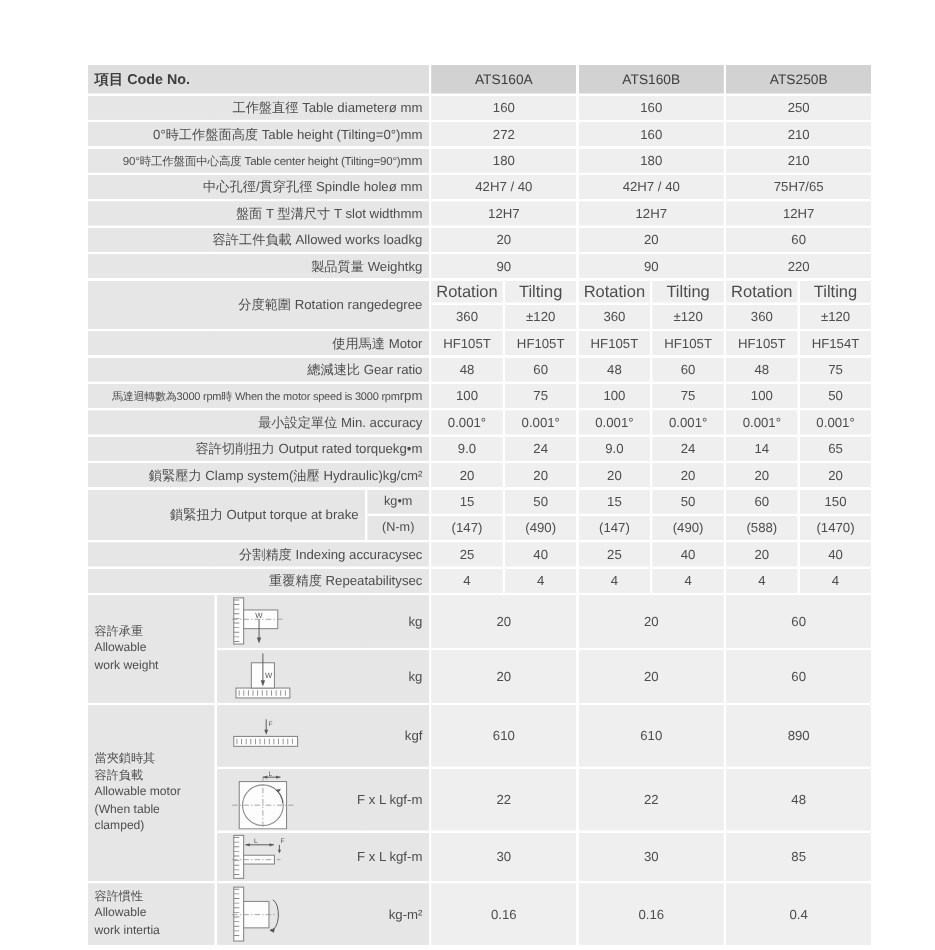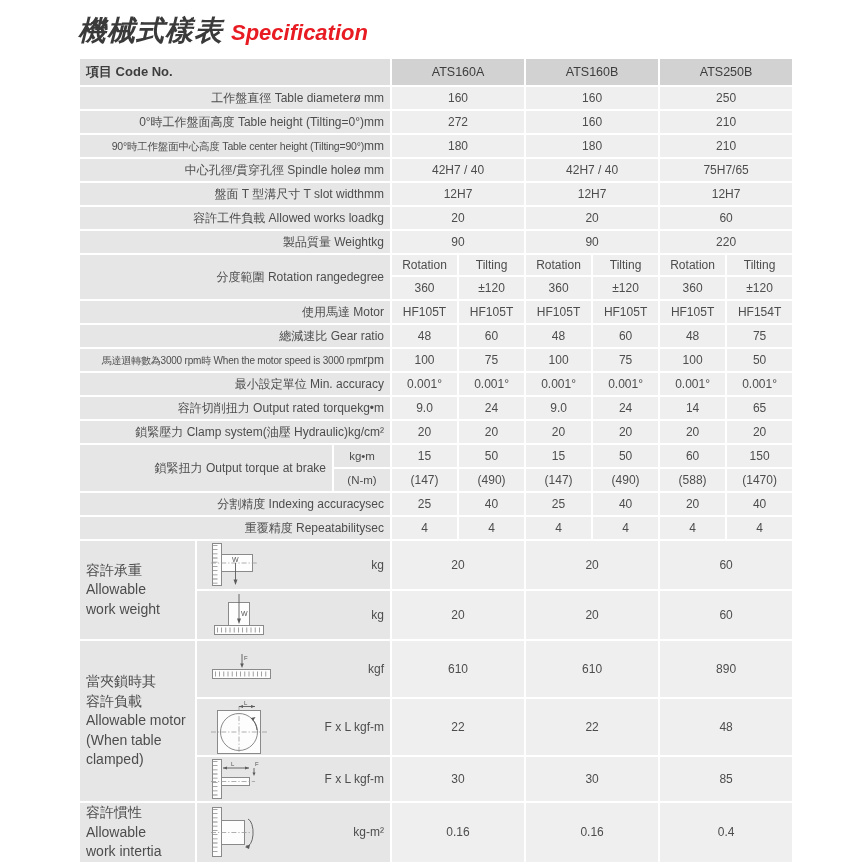--- a/index.html
+++ b/index.html
@@ -9,54 +9,51 @@
   .title .zh{font-size:28px;font-weight:bold;font-style:italic;color:#3a3a3a;letter-spacing:1px;}
   .title .en{font-size:22px;font-weight:bold;font-style:italic;color:#e81b23;margin-left:8px;}
   table.spec{position:absolute;left:78px;top:57px;width:714px;border-collapse:collapse;
              table-layout:fixed;border-top:1px solid #d9d9d9;border-bottom:2px solid #b5b5b5;}
   td{border:2px solid #fff;font-size:12px;color:#4d4d4d;padding:0;vertical-align:middle;
      overflow:hidden;}
   td.lbl{background:#e6e6e6;}
   td.val{background:#efefef;text-align:center;}
   td.model{background:#d2d2d2;text-align:center;font-weight:normal;font-size:12.5px;color:#3d3d3d;}
   td.corner{background:#dedede;font-weight:bold;font-size:13px;color:#3d3d3d;padding-left:6px;}
-  td.subhead{background:#efefef;text-align:center;font-size:12px;}
+  td.subhead{background:#efefef;text-align:center;font-size:15px;}
   td.unitcell{background:#e6e6e6;text-align:center;font-size:11.5px;}
   tr.r td{height:22px;}
   tr.hdr td{height:26px;margin-top:15px;}
   tr.sub td{height:20px;}
   tr.secA td{height:48px;}
   tr.b1 td,tr.b2 td{height:56px;}
   tr.b3 td{height:44px;}
   tr.secC td{height:56px;}
   .cellflex{display:flex;justify-content:flex-end;align-items:center;height:100%;
             padding:1px 6px 0 6px;box-sizing:border-box;}
   .cellflex .unit{text-align:right;white-space:pre-line;line-height:1.2;flex:0 0 auto;}
   .cellflex .rl{white-space:nowrap;}
   .small .rl{font-size:10px;letter-spacing:-0.2px;}
-  td.seclbl{background:#e6e6e6;white-space:pre-line;font-size:14px;line-height:1.4;
+  td.seclbl{background:#e6e6e6;white-space:pre-line;font-size:11px;line-height:1.4;
             padding-left:6px;vertical-align:middle;}
   .diagflex{display:flex;justify-content:space-between;align-items:center;height:100%;
             padding:0 6px 0 14px;box-sizing:border-box;}
   .diag{flex:0 0 auto;display:inline-flex;align-items:center;}
   svg .s{stroke:#8a8a8a;fill:#fdfdfd;stroke-width:1;}
   svg .tick{stroke:#8a8a8a;stroke-width:5;stroke-dasharray:0.8 3.4;fill:none;}
   svg .cl{stroke:#9a9a9a;stroke-width:0.8;stroke-dasharray:5 2 1.2 2;fill:none;}
   svg .arr{stroke:#5a5a5a;stroke-width:0.9;fill:none;}
   svg .ah{fill:#5a5a5a;stroke:none;}
   svg text{fill:#555;font-family:"Liberation Sans",sans-serif;}
 </style>
 </head>
 <body>
 
 <div class="page">
 
-  <div class="title">
-    <span class="zh">機械式樣表</span><span class="en">Specification</span>
-  </div>
 
   <table class="spec">
     <colgroup>
       <col style="width:117px">
         <col style="width:137px">
         <col style="width:58px">
       <col style="width:67px">
         <col style="width:67px">
         <col style="width:67px">
       <col style="width:67px">

